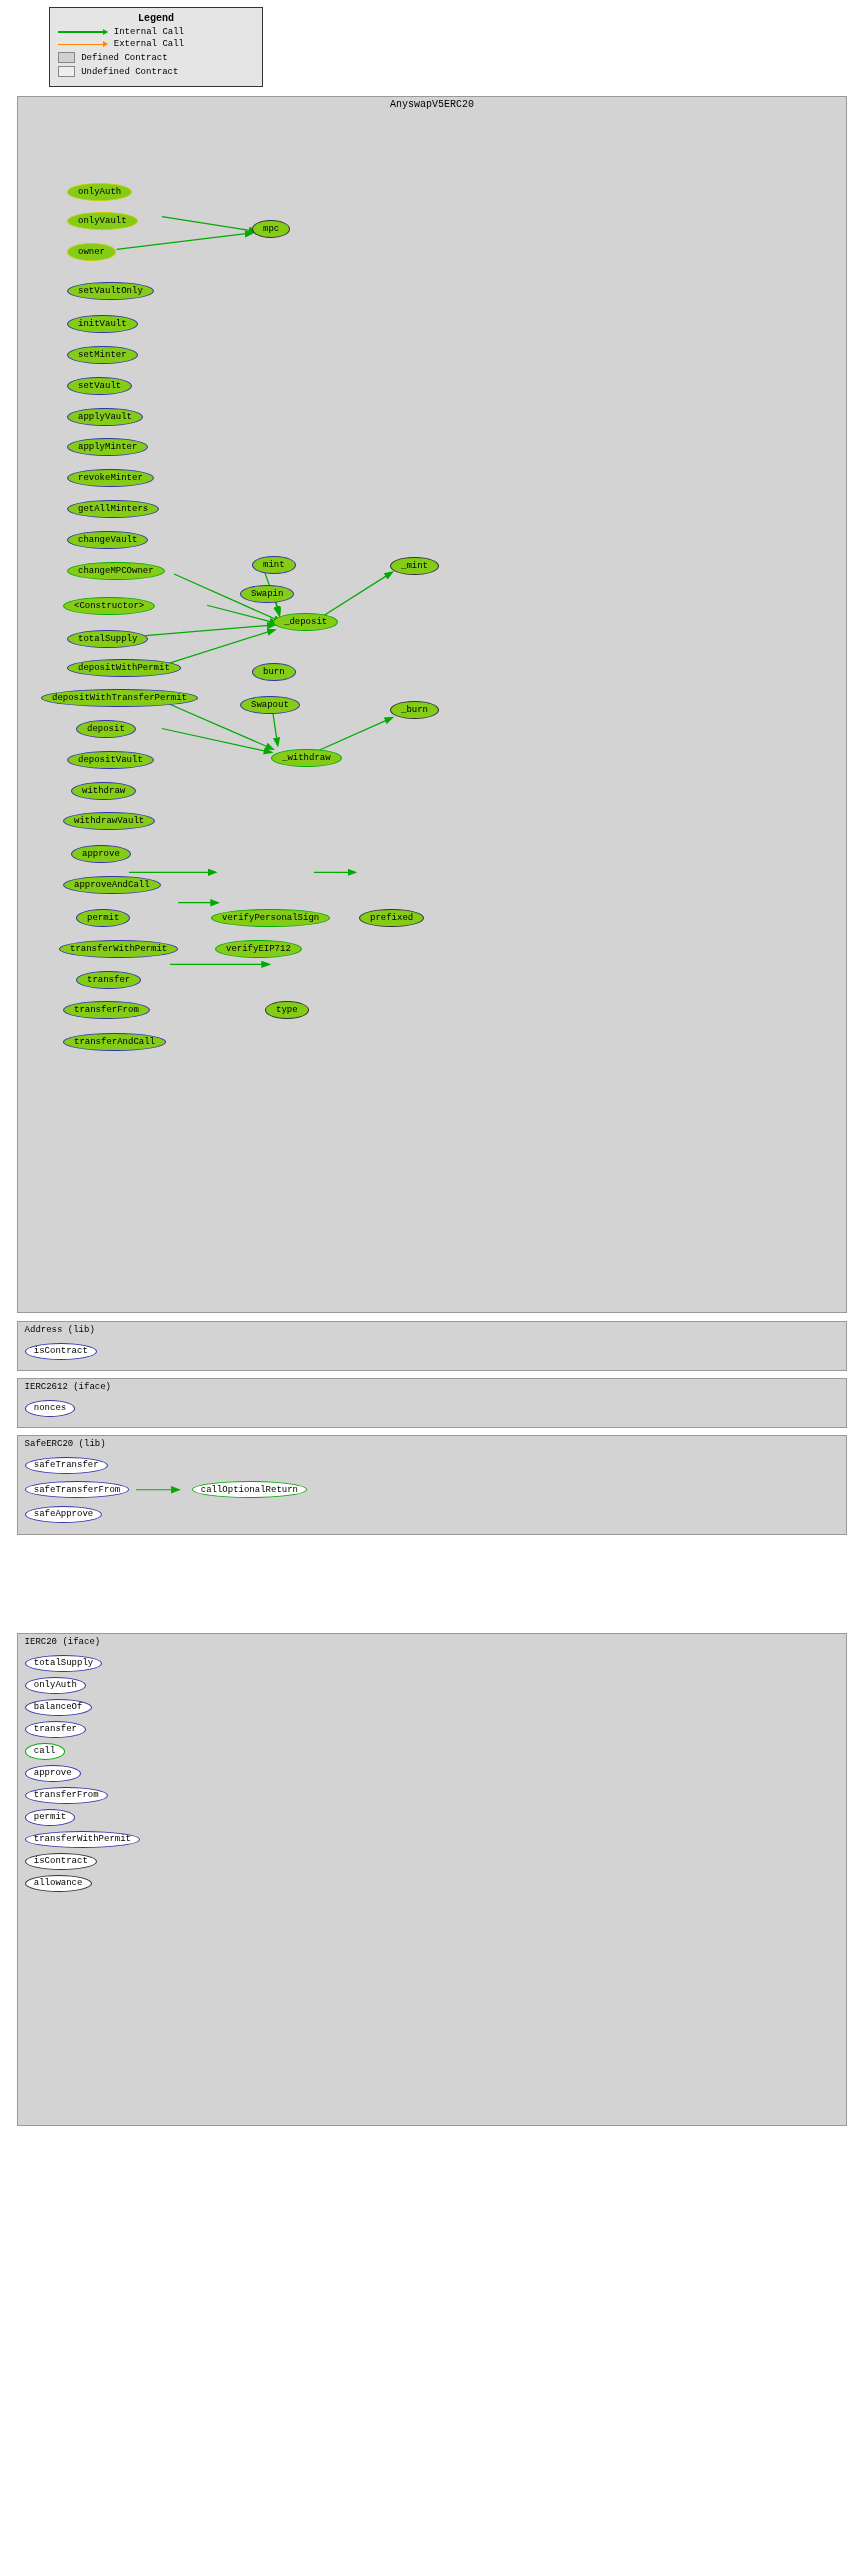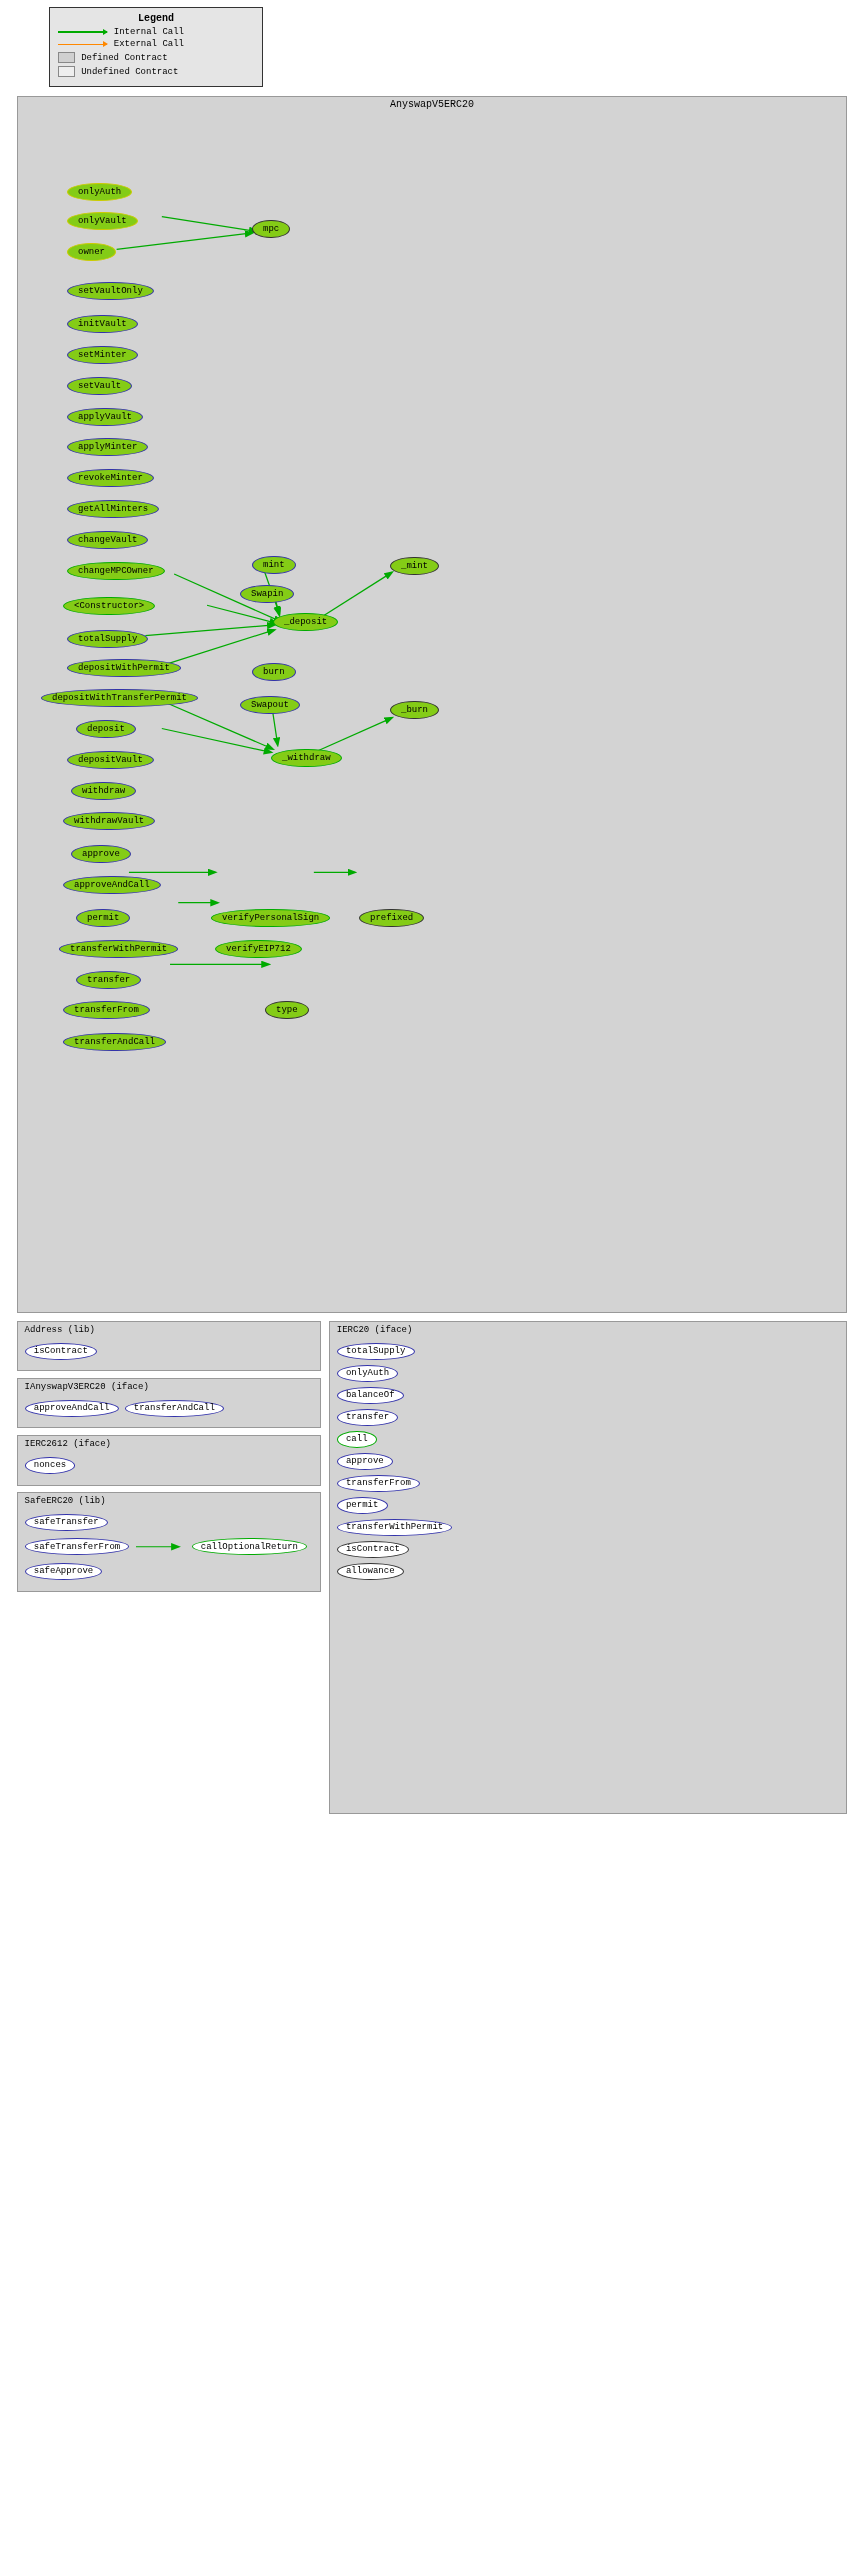--- a/index.html
+++ b/index.html
@@ -104,20 +104,21 @@
       margin: 0 auto 8.2px;
     }
 
     
     .bottom-section {
       display: flex;
       gap: 8.2px;
       width: 830px;
       margin: 0 auto;
       position: relative;
+      flex-direction: column;
     }
     .bottom-left {
       flex: 0 0 304px;
       display: flex;
       flex-direction: column;
       gap: 6.6px;
     }
     .bottom-right {
       flex: 1;
       position: relative;
@@ -297,25 +298,20 @@
 
       <div class="bottom-left">
 
         <div class="iface-box">
           <div class="iface-title">Address  (lib)</div>
           <div class="iface-node">isContract</div>
         </div>
 
 
 
-        <div class="iface-box">
-          <div class="iface-title">IAnyswapV3ERC20  (iface)</div>
-          <div class="iface-node">approveAndCall</div>
-          <div class="iface-node">transferAndCall</div>
-        </div>
 
         <div class="iface-box">
           <div class="iface-title">IERC2612  (iface)</div>
           <div class="iface-node">nonces</div>
         </div>
 
         <div class="iface-box">
           <div class="iface-title">SafeERC20  (lib)</div>
           <div class="iface-node">safeTransfer</div>
           <div style="display:flex;align-items:center;gap:6.6px;margin:2.5px 0;">

